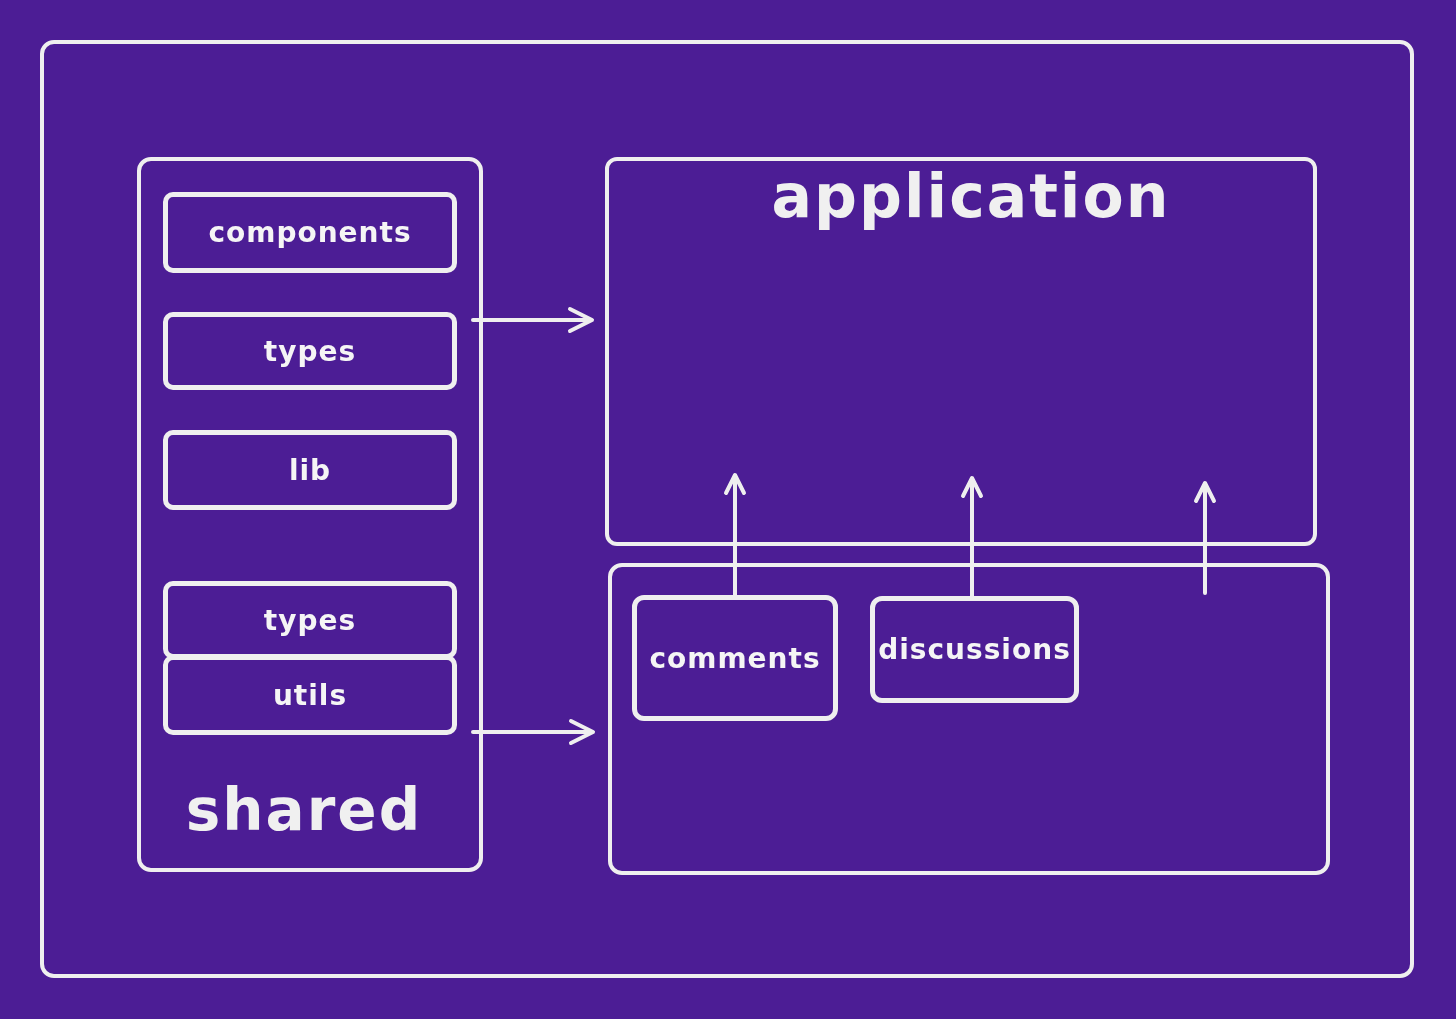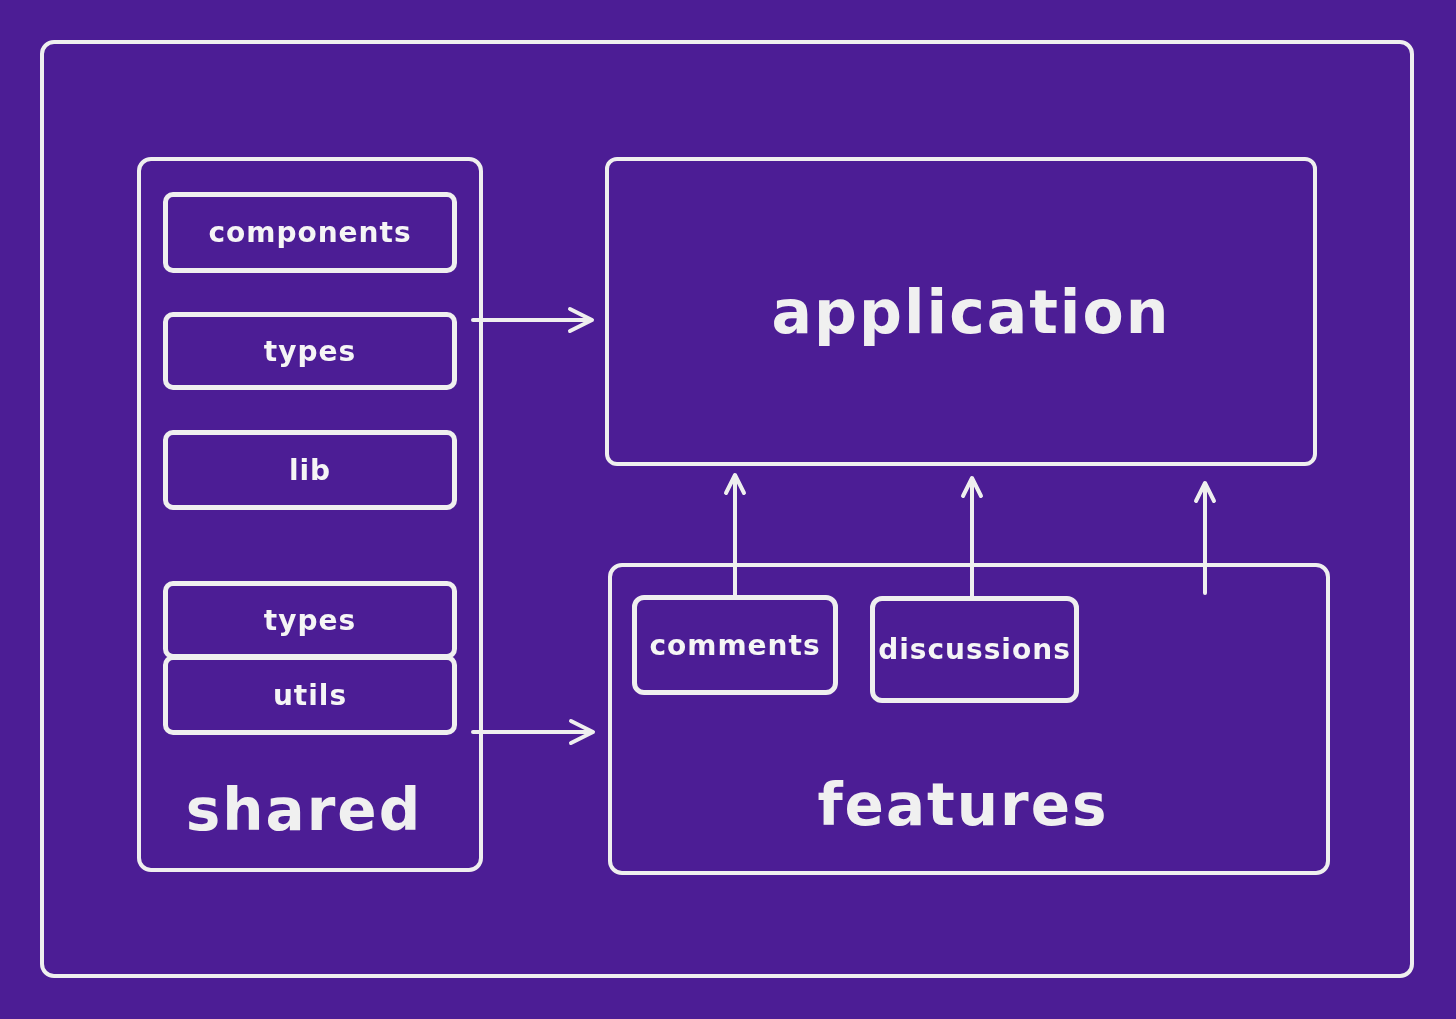--- a/index.html
+++ b/index.html
@@ -32,24 +32,23 @@
     border: 4px solid #efefef;
     border-radius: 14px;
     box-sizing: border-box;
   }
   .shared-group {
     left: 137px; top: 157px;
     width: 346px; height: 715px;
   }
   .application-box {
     left: 605px; top: 157px;
-    width: 712px; height: 309px;
+    width: 712px; height: 389px;
     border-radius: 12px;
     display: flex;
-    align-items: center;
     justify-content: center;
     padding-left: 20px;
   }
   .features-group {
     left: 608px; top: 563px;
     width: 722px; height: 312px;
   }
   .module-box {
     position: absolute;
     border: 5px solid #efefef;
@@ -65,21 +64,21 @@
     height: 81px;
   }
   .m-components { top: 31px; }
   .m-hooks      { top: 151px; height: 78px; }
   .m-lib        { top: 269px; height: 80px; }
   .m-types      { top: 384px; height: 78px; margin-top: 36px; }
   .m-utils      { top: 494px; height: 80px; }
   .feature-box {
     border-radius: 12px;
   }
-  .f-comments    { left: 20px;  top: 28px; width: 206px; height: 100px; }
+  .f-comments    { left: 20px;  top: 28px; width: 206px; height: 126px; }
   .f-discussions { left: 258px; top: 29px; width: 209px; height: 107px; }
   .f-teams       { left: 494px; top: 26px; width: 204px; height: 122px; }
   .module-label {
     font-size: 28px;
     font-weight: bold;
     letter-spacing: 1px;
     color: #f5f5f5;
     white-space: nowrap;
   }
   .big-label {
@@ -146,21 +145,20 @@
     <span class="application-label">application</span>
   </div>
 
   <div class="group features-group">
     <div class="module-box feature-box f-comments">
       <span class="module-label">comments</span>
     </div>
     <div class="module-box feature-box f-discussions">
       <span class="module-label">discussions</span>
     </div>
-    <div class="big-label features-label">features</div>
   </div>
 
   <svg class="arrows-layer" viewBox="0 0 1456 1019" xmlns="http://www.w3.org/2000/svg">
 
     <g>
       <line x1="473" y1="320" x2="588" y2="320"></line>
       <polyline points="570,309 592,320 570,331"></polyline>
     </g>
 
     <g>

